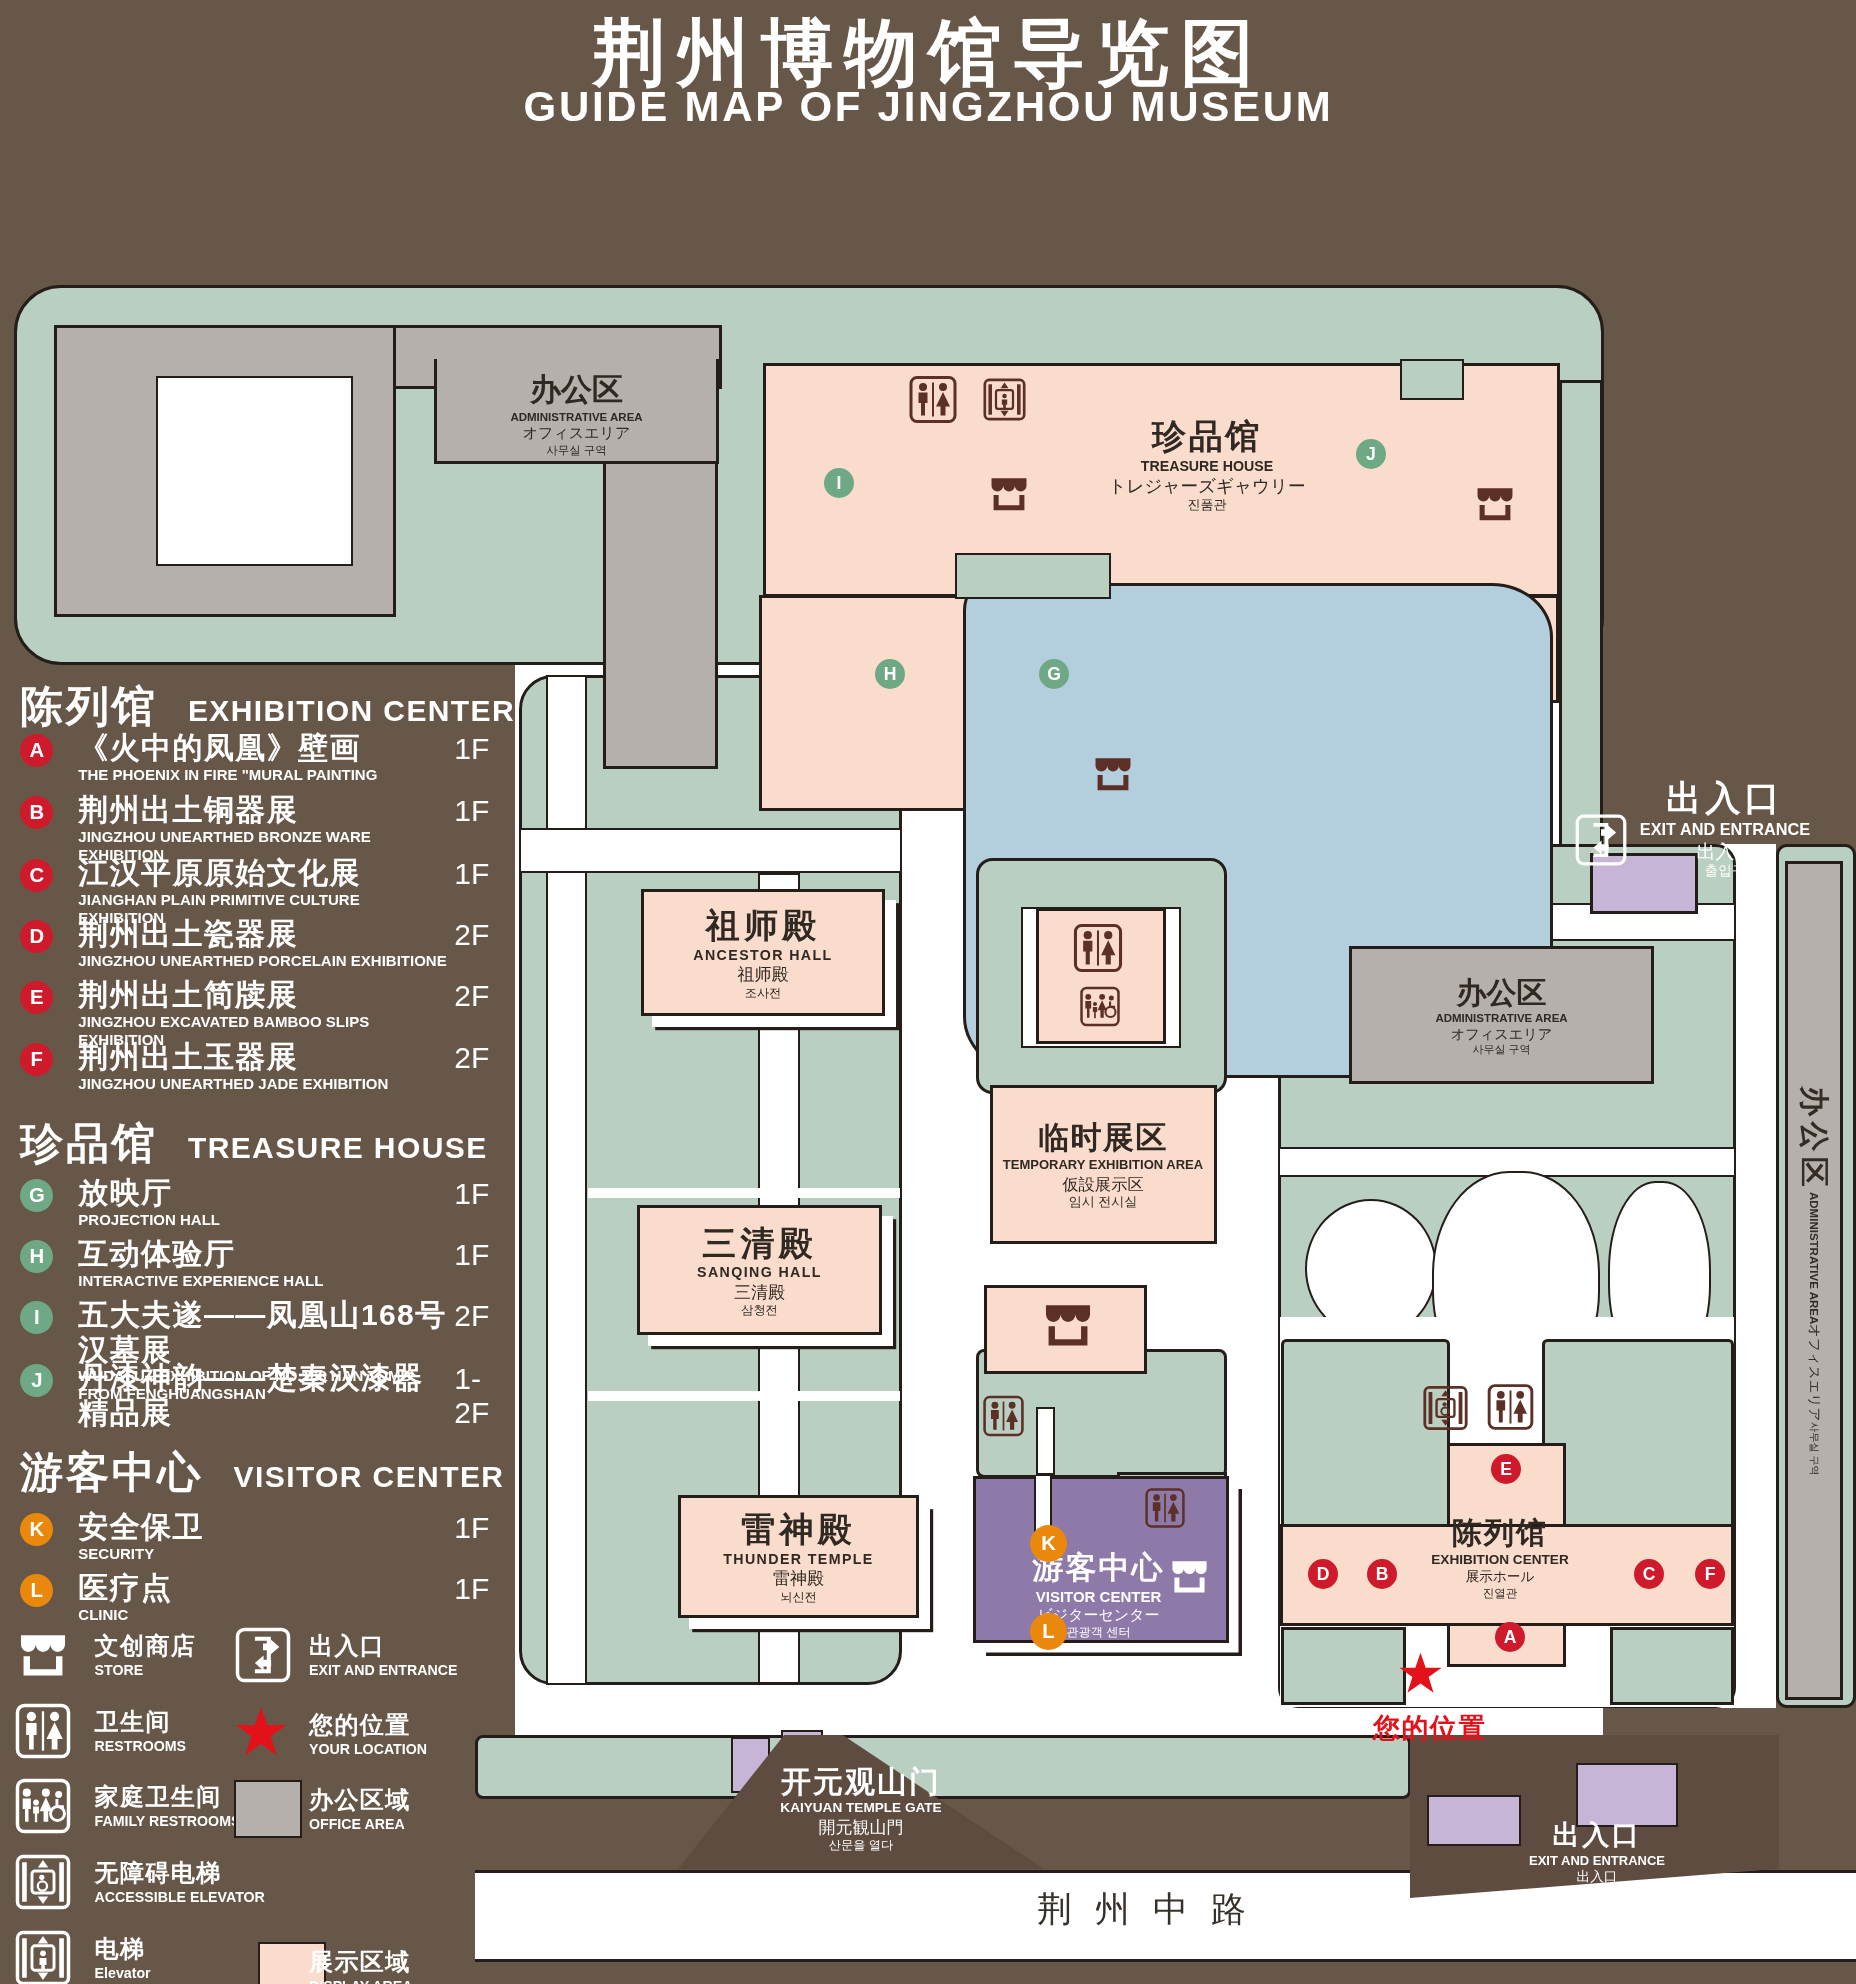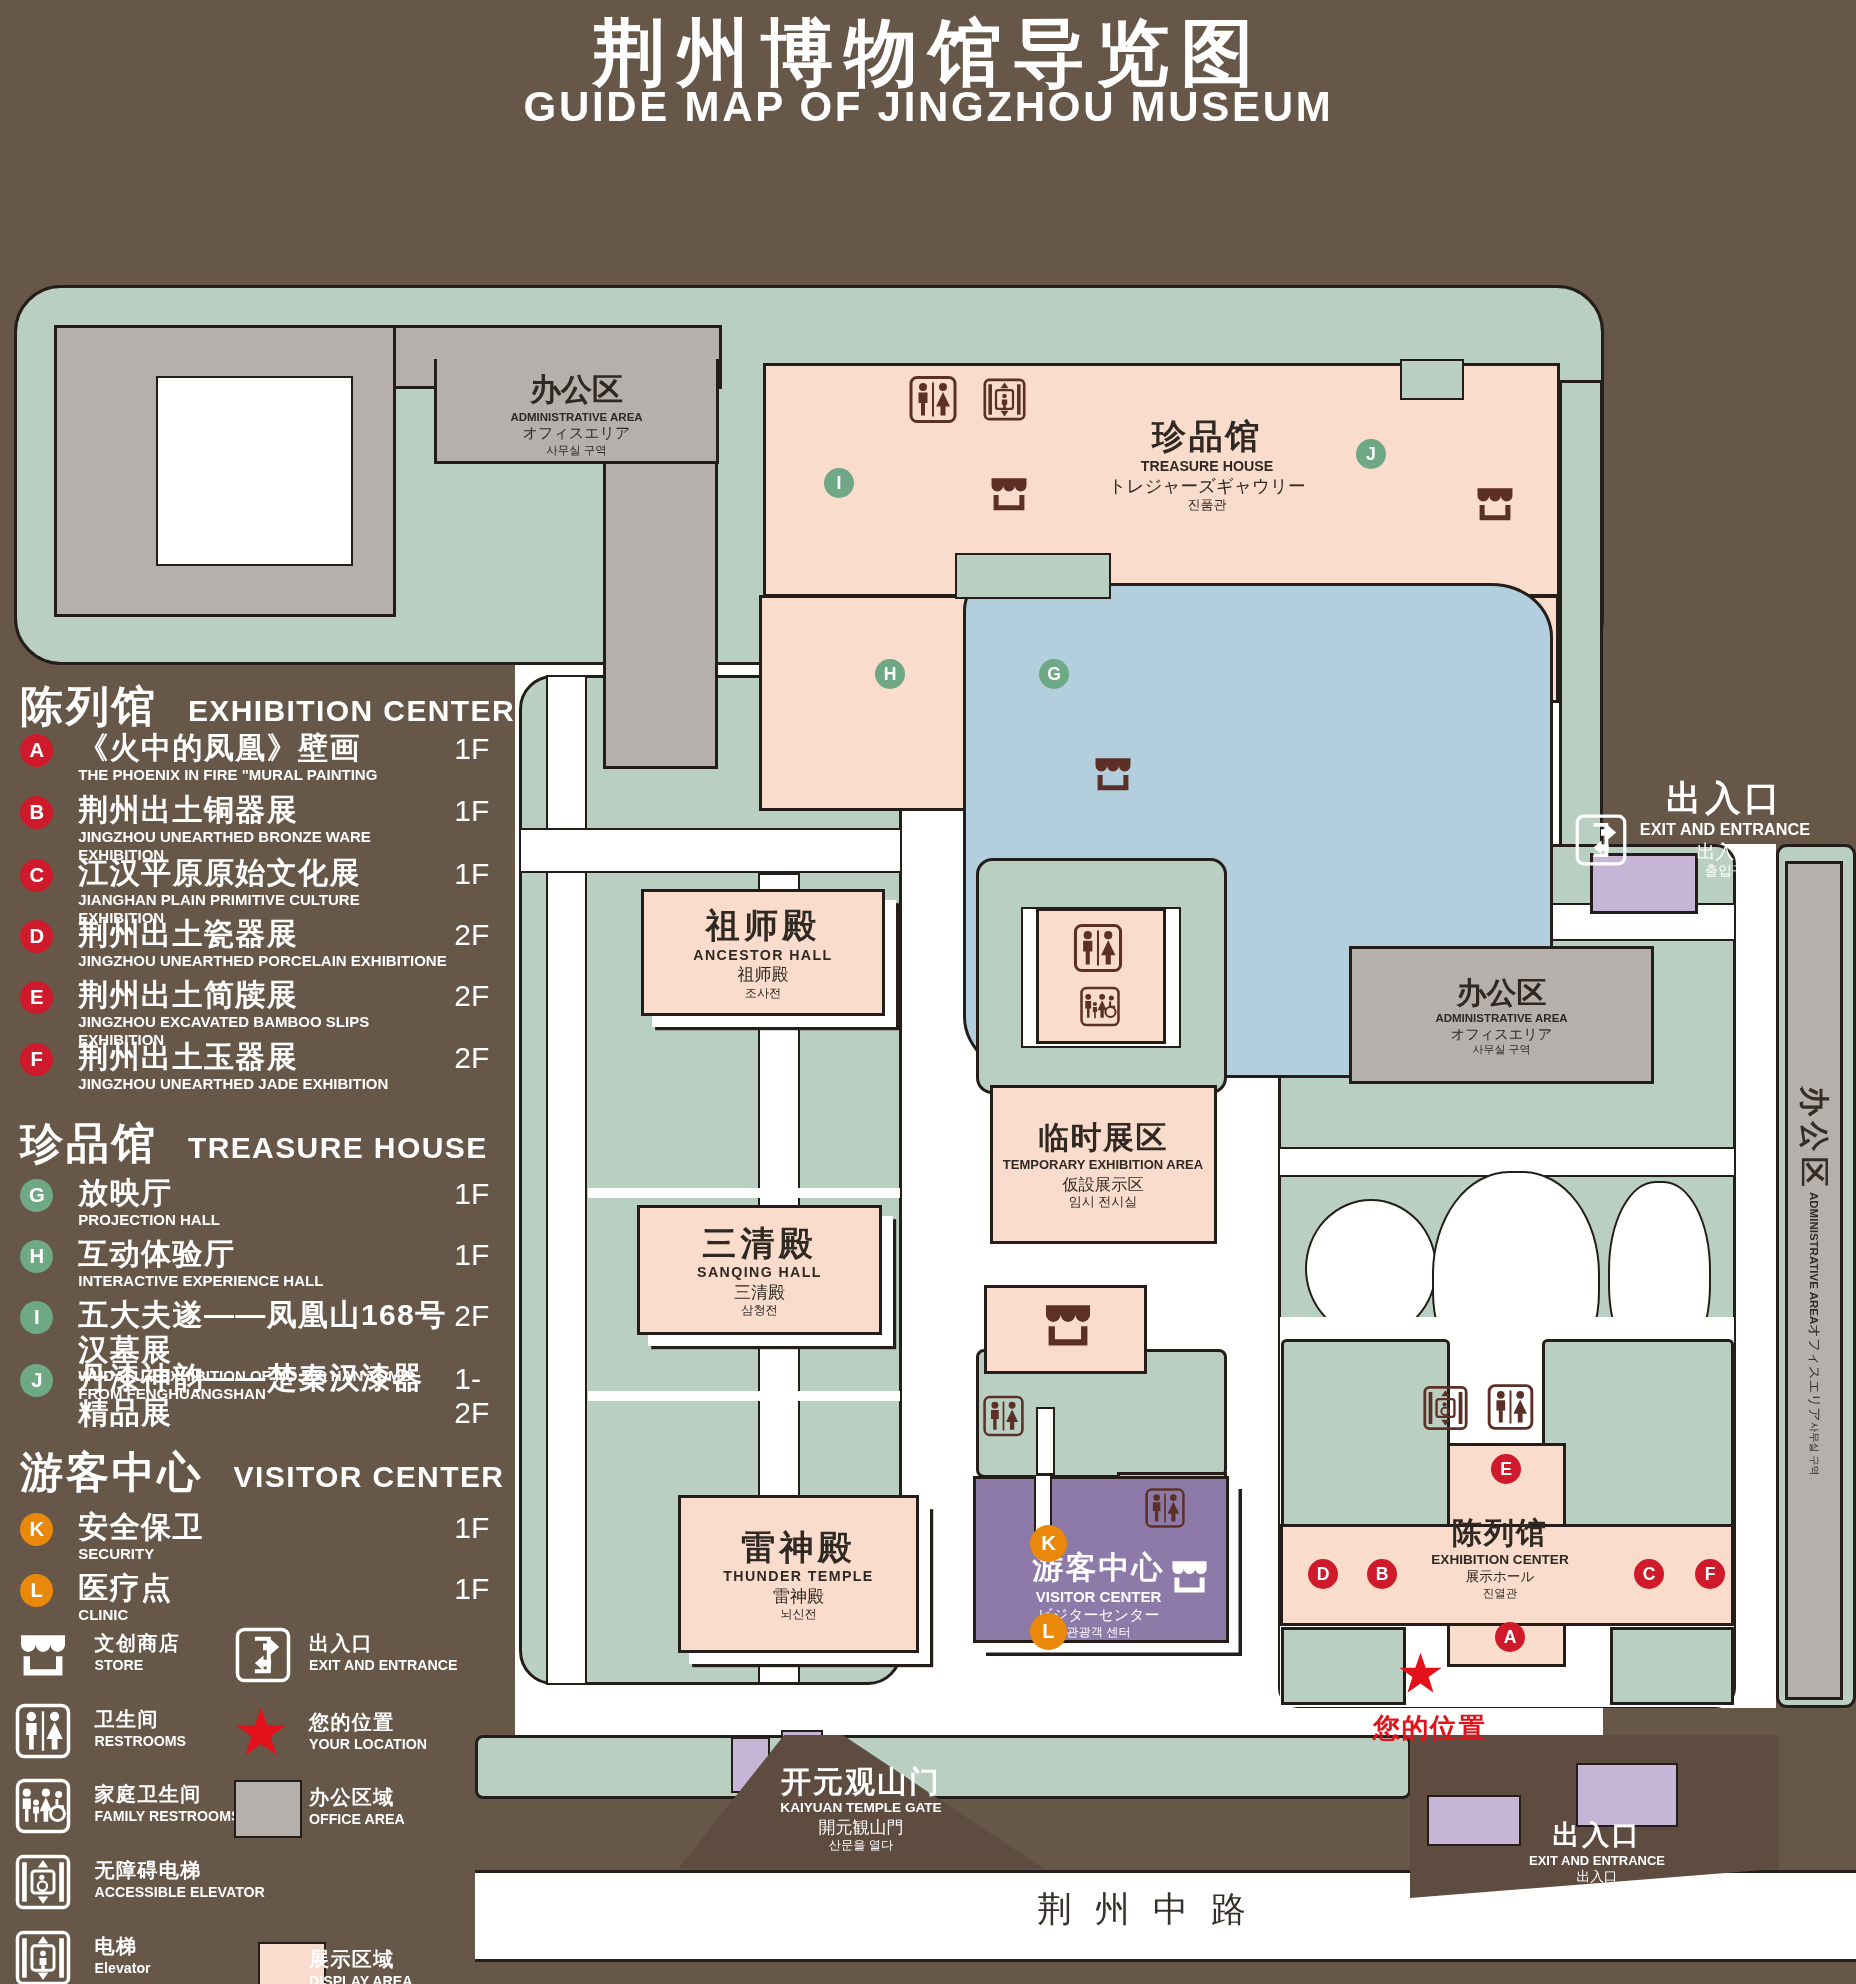--- a/index.html
+++ b/index.html
@@ -38,21 +38,21 @@
   .lg-sec .zh{font-size:43px;font-weight:bold;letter-spacing:2.7px;}
   .lg-sec .en{font-size:30px;font-weight:bold;letter-spacing:1.4px;}
   .lg-row{position:absolute;width:485px;z-index:40;color:#fff;}
   .lg-row .marker{position:absolute;left:0;top:2.7px;width:33px;height:33px;font-size:20.3px;}
   .lg-row .txt{position:absolute;left:58px;top:0;width:369px;}
   .lg-row .zh{font-size:30px;font-weight:bold;letter-spacing:1.4px;line-height:1.15;}
   .lg-row .en{font-size:15px;font-weight:bold;line-height:1.2;}
   .lg-row .floor{position:absolute;left:434px;top:1.4px;font-size:30px;}
   .lg-ic{position:absolute;z-index:40;color:#fff;}
   .lg-ic .txt{position:absolute;top:1.4px;}
-  .lg-ic .zh{font-size:20px;font-weight:bold;letter-spacing:1.4px;}
+  .lg-ic .zh{font-size:24px;font-weight:bold;letter-spacing:1.4px;}
   .lg-ic .en{font-size:14.2px;font-weight:bold;}
   .vstrip{writing-mode:vertical-rl;text-orientation:sideways;color:#332c27;
       display:flex;align-items:center;justify-content:center;line-height:1.4;}
   .vstrip span{display:block;}
   svg.icon{display:block;}
 </style>
 </head>
 <body>
 
 <svg width="0" height="0" style="position:absolute">
@@ -232,21 +232,21 @@
     <div class="en" style="font-size:14.2px;letter-spacing:1.4px;">ANCESTOR HALL</div>
     <div class="ja" style="font-size:17px;">祖师殿</div>
     <div class="ko" style="font-size:12.2px;">조사전</div>
   </div>
   <div class="abs plate bl" style="left:637px;top:1205px;width:245px;height:130px;">
     <div class="zh" style="font-size:34px;letter-spacing:4.1px;">三清殿</div>
     <div class="en" style="font-size:14.2px;letter-spacing:1.4px;">SANQING HALL</div>
     <div class="ja" style="font-size:17px;">三清殿</div>
     <div class="ko" style="font-size:12.2px;">삼청전</div>
   </div>
-  <div class="abs plate bl" style="left:678px;top:1495px;width:241px;height:158px;">
+  <div class="abs plate bl" style="left:678px;top:1495px;width:241px;height:123px;">
     <div class="zh" style="font-size:34px;letter-spacing:4.1px;">雷神殿</div>
     <div class="en" style="font-size:14.2px;letter-spacing:1.4px;">THUNDER TEMPLE</div>
     <div class="ja" style="font-size:17px;">雷神殿</div>
     <div class="ko" style="font-size:12.2px;">뇌신전</div>
   </div>
 
   <div class="abs green b" style="left:976px;top:858px;width:251px;height:236px;border-radius:16.3px;"></div>
   <div class="abs white b4" style="left:1021px;top:907px;width:160px;height:141px;"></div>
   <div class="abs peach b" style="left:1036px;top:908px;width:130px;height:136px;"></div>
   <svg class="icon abs ic" style="left:1072px;top:917px;width:52px;height:62px;" viewBox="0 0 76 92" width="52" height="62">

